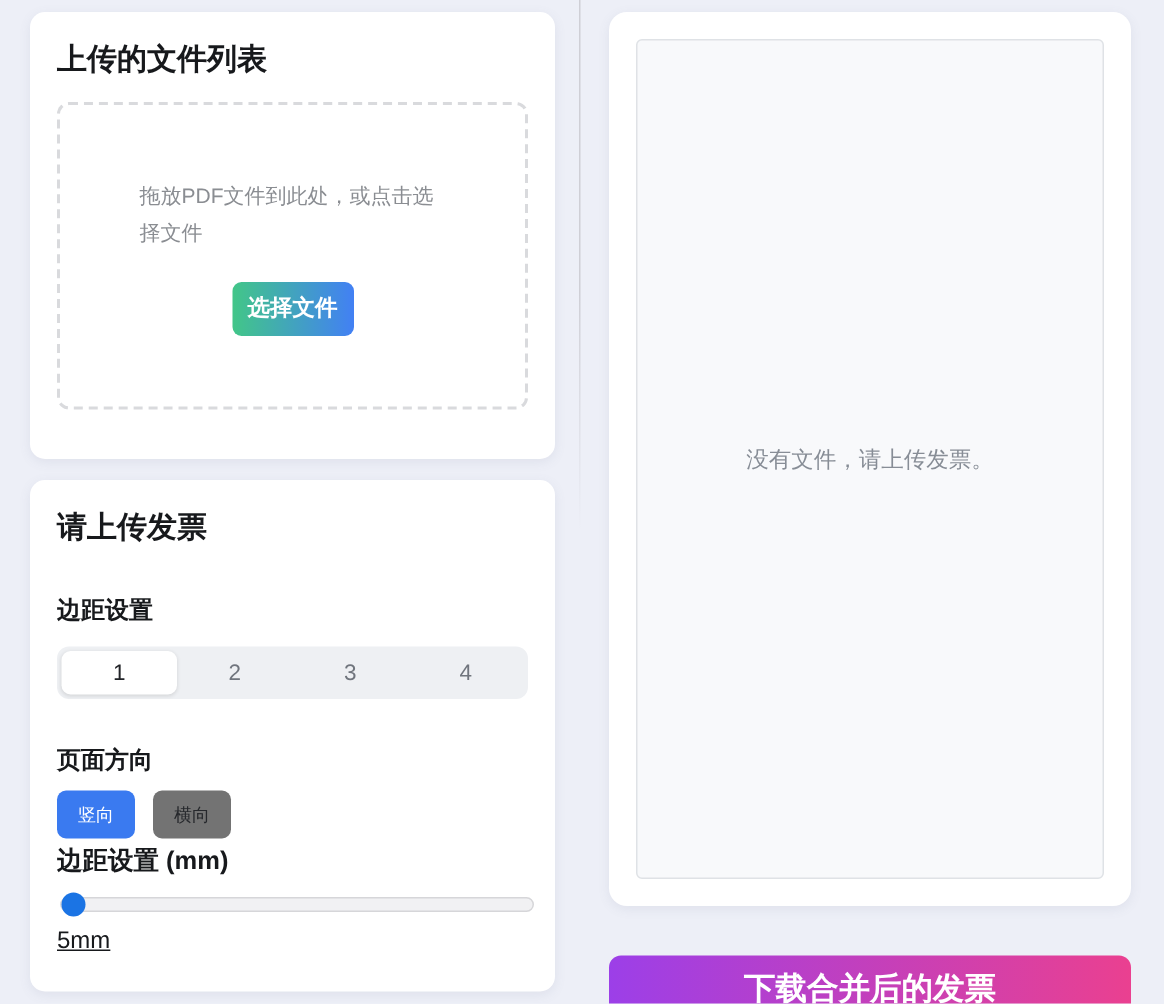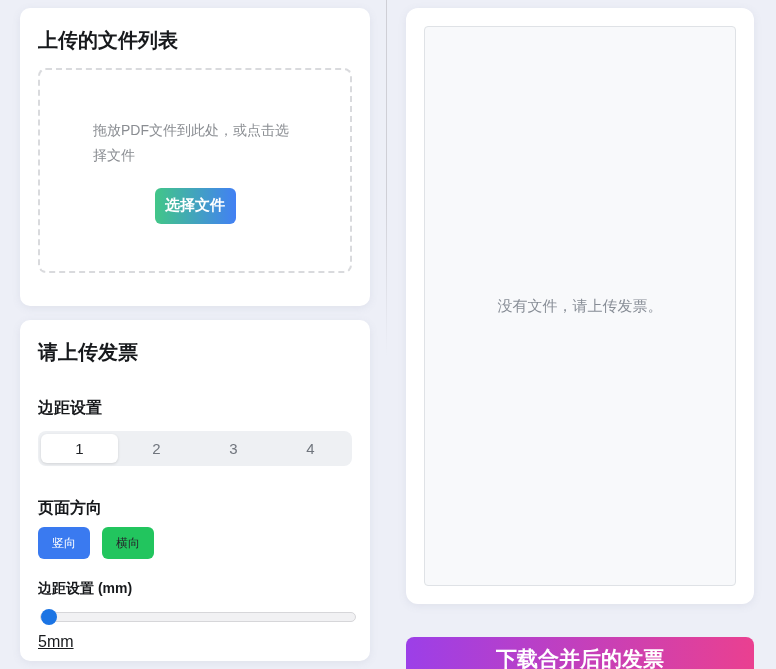--- a/index.html
+++ b/index.html
@@ -40,41 +40,41 @@
   .choose-file-btn{
     margin-top:20px;width:81px;height:36px;border:none;border-radius:6px;
     background:linear-gradient(90deg,#42c688,#4280f4);
     color:#ffffff;font-size:15px;font-weight:bold;cursor:pointer;
     font-family:inherit;
   }
 
   .layout-card{margin-top:14px;height:341px;padding:18px;}
   .field-label{margin-top:34px;font-size:16px;font-weight:bold;line-height:16px;color:#17191c;}
   .field-label.tight{}
-  .field-label.big{margin-top:19px;font-size:14px;line-height:20px;}
+  .field-label.big{margin-top:5px;font-size:17px;line-height:20px;}
 
   .segmented{
     margin-top:15px;display:flex;background:#eef0f3;border-radius:8px;padding:3px;
   }
   .segment{
     flex:1;text-align:center;line-height:29px;font-size:15px;color:#70757d;
     border-radius:6px;cursor:pointer;user-select:none;
   }
   .segment.active{
     background:#ffffff;color:#222428;
     box-shadow:0 1px 3px rgba(0,0,0,0.12);
   }
 
   .orientation-row{margin-top:11px;display:flex;gap:12px;}
   .orient-btn{
     height:32px;padding:0 14px;border:none;border-radius:6px;
     font-size:12px;cursor:pointer;font-family:inherit;
   }
   .orient-btn.active{background:#3a7af0;color:#ffffff;}
-  .orient-btn.inactive{background:#22c55e;color:#26282c;}
+  .orient-btn.inactive{background:#737373;color:#26282c;}
 
   .margin-slider{
     -webkit-appearance:none;appearance:none;
     display:block;margin-top:14px;width:314px;height:8px;
     background:#f1f1f3;border:1px solid #d6d6d9;border-radius:6px;outline:none;
   }
   .margin-slider::-webkit-slider-thumb{
     -webkit-appearance:none;appearance:none;
     width:16px;height:16px;border-radius:50%;background:#1b74e4;border:none;cursor:pointer;
   }

